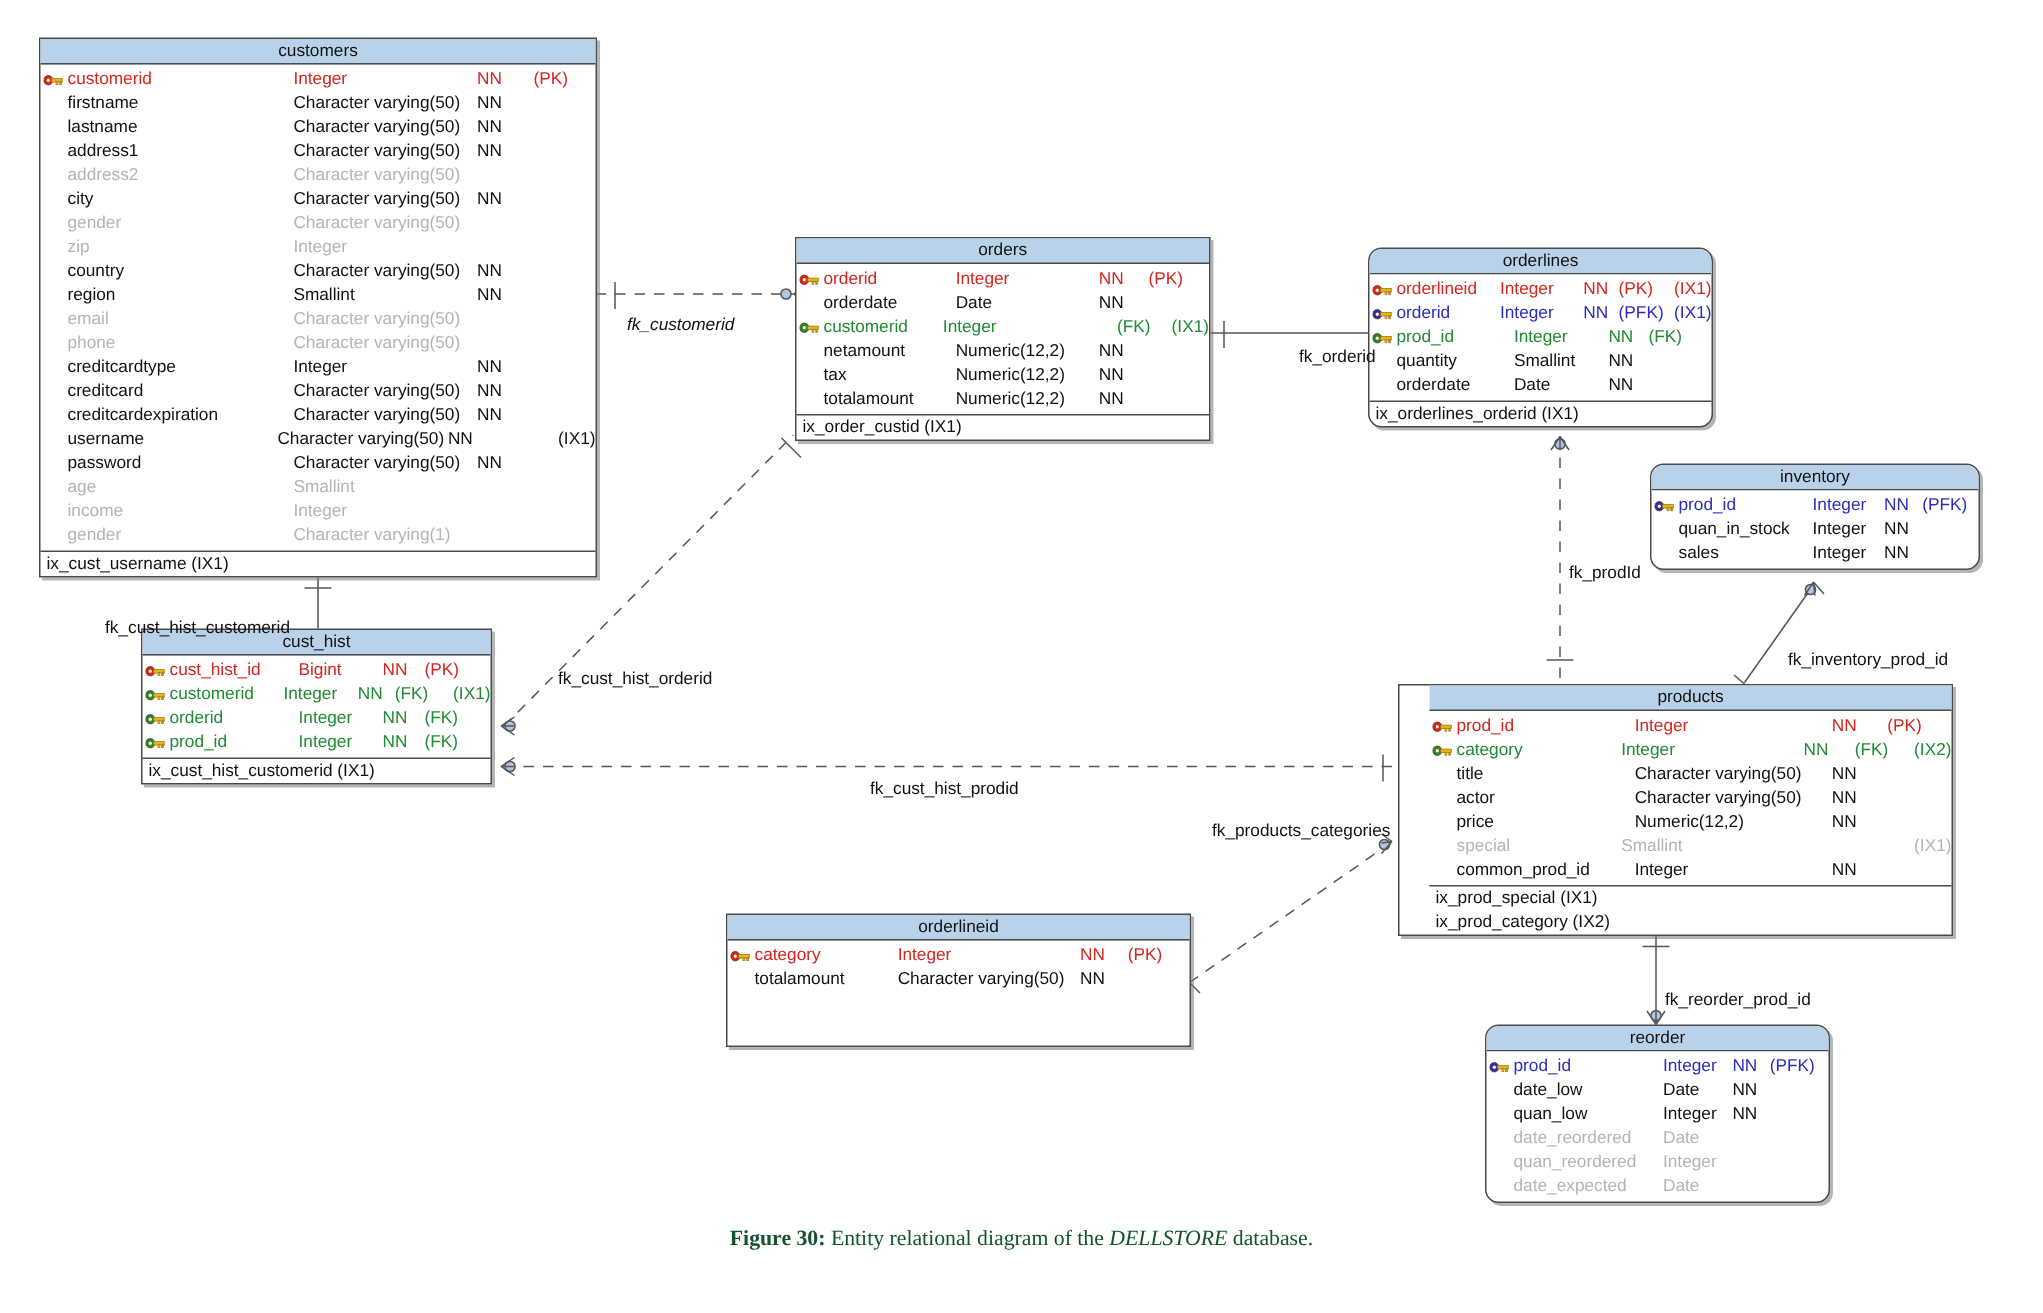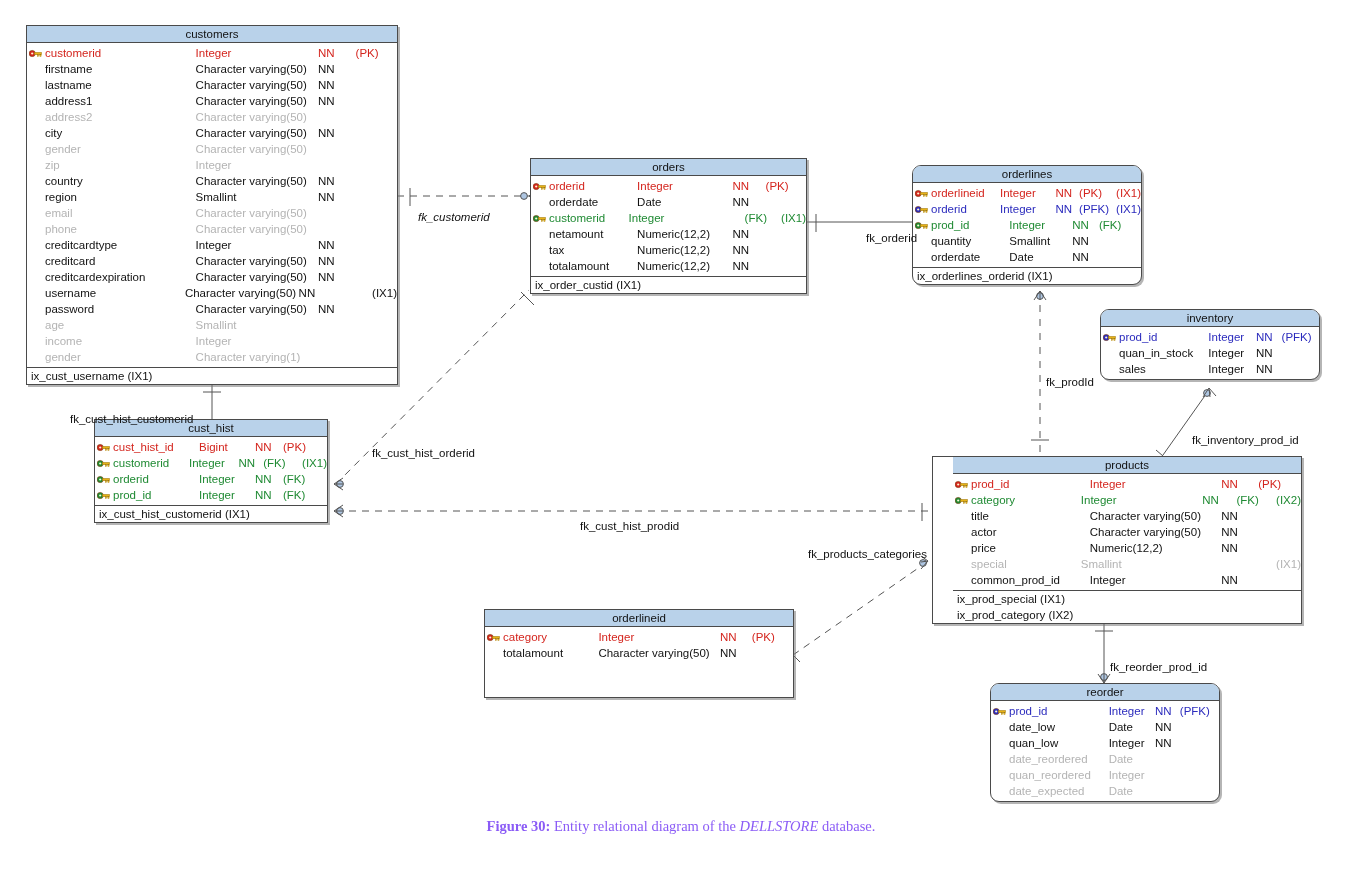--- a/index.html
+++ b/index.html
@@ -26,21 +26,21 @@
 
   .c-red{color:#d4251e;}
   .c-green{color:#1f8a33;}
   .c-blue{color:#2b2bbd;}
   .c-gray{color:#b4b4b4;}
   .c-black{color:#111111;}
 
   .lbl{position:absolute;font-size:11.5px;color:#111;white-space:nowrap;}
 
   .caption{position:absolute;left:0;top:818px;width:1362px;text-align:center;
-           font-family:"Liberation Serif",serif;font-size:14.5px;color:#8b5cf6;}
+           font-family:"Liberation Serif",serif;font-size:14.5px;color:#14532d;}
   .caption b{font-weight:bold;}
   .caption i{font-style:italic;}
 </style>
 </head>
 <body>
 
 <div id="canvas">
 
   <svg class="links" viewBox="0 0 1362 875" xmlns="http://www.w3.org/2000/svg">
     <defs>

